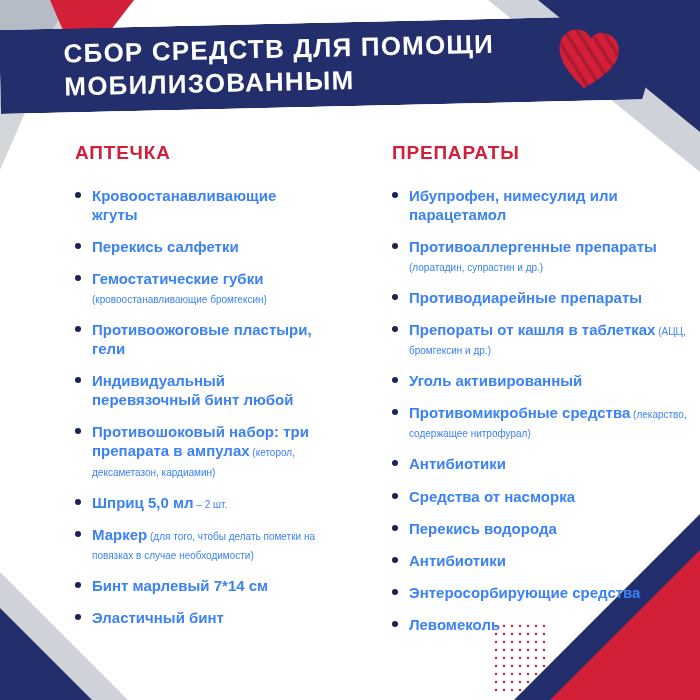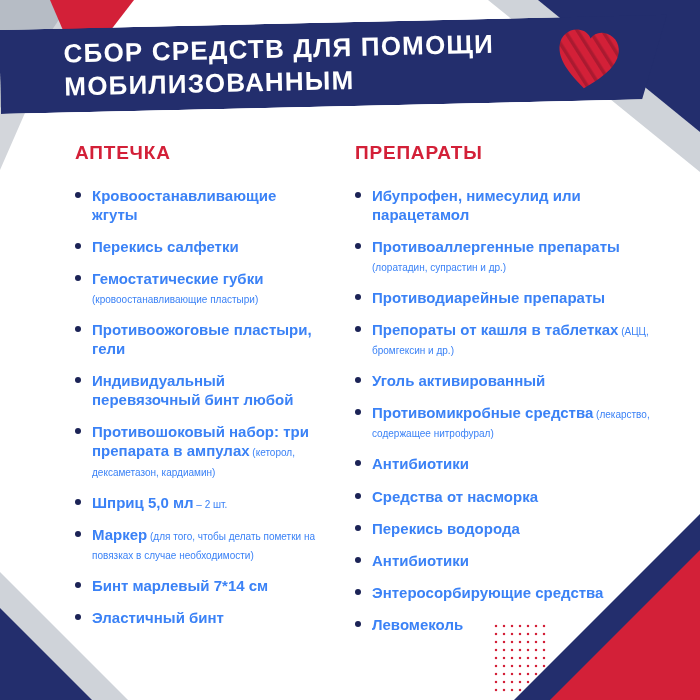--- a/index.html
+++ b/index.html
@@ -53,23 +53,23 @@
   }
   .banner-line {
     color:#ffffff; font-weight:700; font-size:26px;
     letter-spacing:1.2px; line-height:1.28; white-space:nowrap;
   }
   .heart { position:absolute; right:46px; top:11px; width:68px; height:62px;
            transform:rotate(9deg); }
 
   
   .content { position:absolute; left:75px; top:142px; z-index:2;
-             display:flex; gap:32px; }
+             display:flex; gap:40px; }
   .col-left  { width:248px; }
-  .col-right { width:300px; }
+  .col-right { width:300px;margin-left:29px; }
   .col h2 {
     color:#d32038; font-size:19px; font-weight:700;
     letter-spacing:0.8px; margin:0 0 22px 0;
   }
   .col ul { list-style:none; margin:0; padding:0; }
   .col li {
     position:relative; padding-left:17px; margin-bottom:13px;
     color:#3b82f6; font-size:15px; line-height:1.27;
   }
   .col li::before {
@@ -112,21 +112,21 @@
       <path d="M16 28.5 C 8 22.5 2 16.5 2 9.8 C 2 5 5.7 1.5 10.2 1.5 C 12.8 1.5 15 2.8 16 4.9 C 17 2.8 19.2 1.5 21.8 1.5 C 26.3 1.5 30 5 30 9.8 C 30 16.5 24 22.5 16 28.5 Z" fill="url(#hs)"></path>
     </svg>
   </div>
 
   <div class="content">
     <div class="col col-left">
       <h2>АПТЕЧКА</h2>
       <ul>
           <li><span class="b">Кровоостанавливающие жгуты</span></li>
           <li><span class="b">Перекись салфетки</span></li>
-          <li><span class="b">Гемостатические губки</span><span class="r"> (кровоостанавливающие пластыри)</span></li>
+          <li><span class="b">Гемостатические губки</span><span class="r"> (кровоостанавливающие бромгексин)</span></li>
           <li><span class="b">Противоожоговые пластыри, гели</span></li>
           <li><span class="b">Индивидуальный перевязочный бинт любой</span></li>
           <li><span class="b">Противошоковый набор: три препарата в ампулах</span><span class="r"> (кеторол, дексаметазон, кардиамин)</span></li>
           <li><span class="b">Шприц 5,0 мл</span><span class="r"> – 2 шт.</span></li>
           <li><span class="b">Маркер</span><span class="r"> (для того, чтобы делать пометки на повязках в случае необходимости)</span></li>
           <li><span class="b">Бинт марлевый 7*14 см</span></li>
           <li><span class="b">Эластичный бинт</span></li>
         </ul>
     </div>
     <div class="col col-right">

